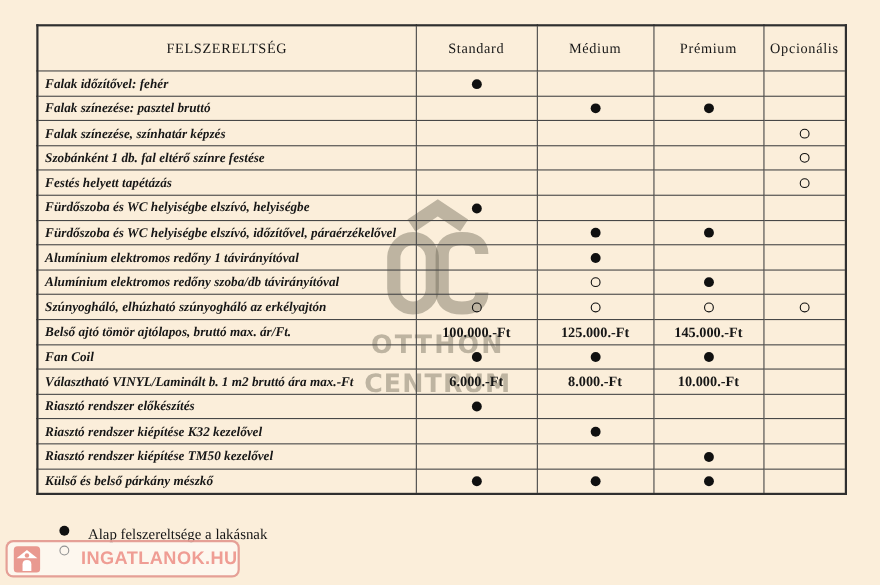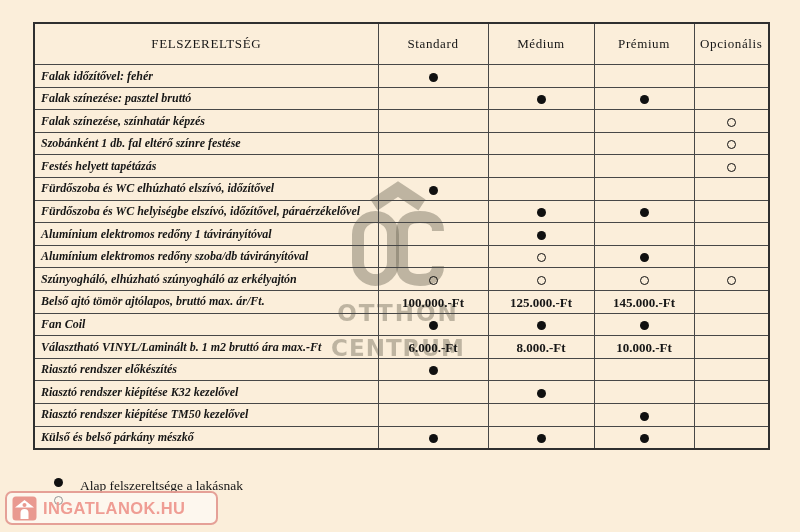--- a/index.html
+++ b/index.html
@@ -41,20 +41,21 @@
   .legend-marker{width:11px;display:inline-flex;justify-content:center;margin-right:16px;}
 
   
   .badge{
     position:absolute;left:5px;top:491px;width:213px;height:34px;z-index:3;
     background:rgba(255,255,255,0.55);
     border:2px solid rgba(224,145,135,0.85);
     border-radius:7px;box-sizing:border-box;
     display:flex;align-items:center;gap:6px;padding-left:5px;
     pointer-events:none;
+    justify-content:space-between;
   }
   .badge-text{
     font-family:"Liberation Sans", sans-serif;
     font-weight:bold;font-size:16.5px;letter-spacing:.4px;
     color:rgba(238,152,142,0.95);white-space:nowrap;
   }
 </style>
 </head>
 <body>
 
@@ -121,21 +122,21 @@
           <td class="val"><span class="ring"></span></td>
         </tr>
         <tr>
           <td class="feat">Festés helyett tapétázás</td>
           <td class="val"></td>
           <td class="val"></td>
           <td class="val"></td>
           <td class="val"><span class="ring"></span></td>
         </tr>
         <tr>
-          <td class="feat">Fürdőszoba és WC elhúzható elszívó, időzítővel</td>
+          <td class="feat">Fürdőszoba és WC helyiségbe elszívó, helyiségbe</td>
           <td class="val"><span class="dot"></span></td>
           <td class="val"></td>
           <td class="val"></td>
           <td class="val"></td>
         </tr>
         <tr>
           <td class="feat">Fürdőszoba és WC helyiségbe elszívó, időzítővel, páraérzékelővel</td>
           <td class="val"></td>
           <td class="val"><span class="dot"></span></td>
           <td class="val"><span class="dot"></span></td>

